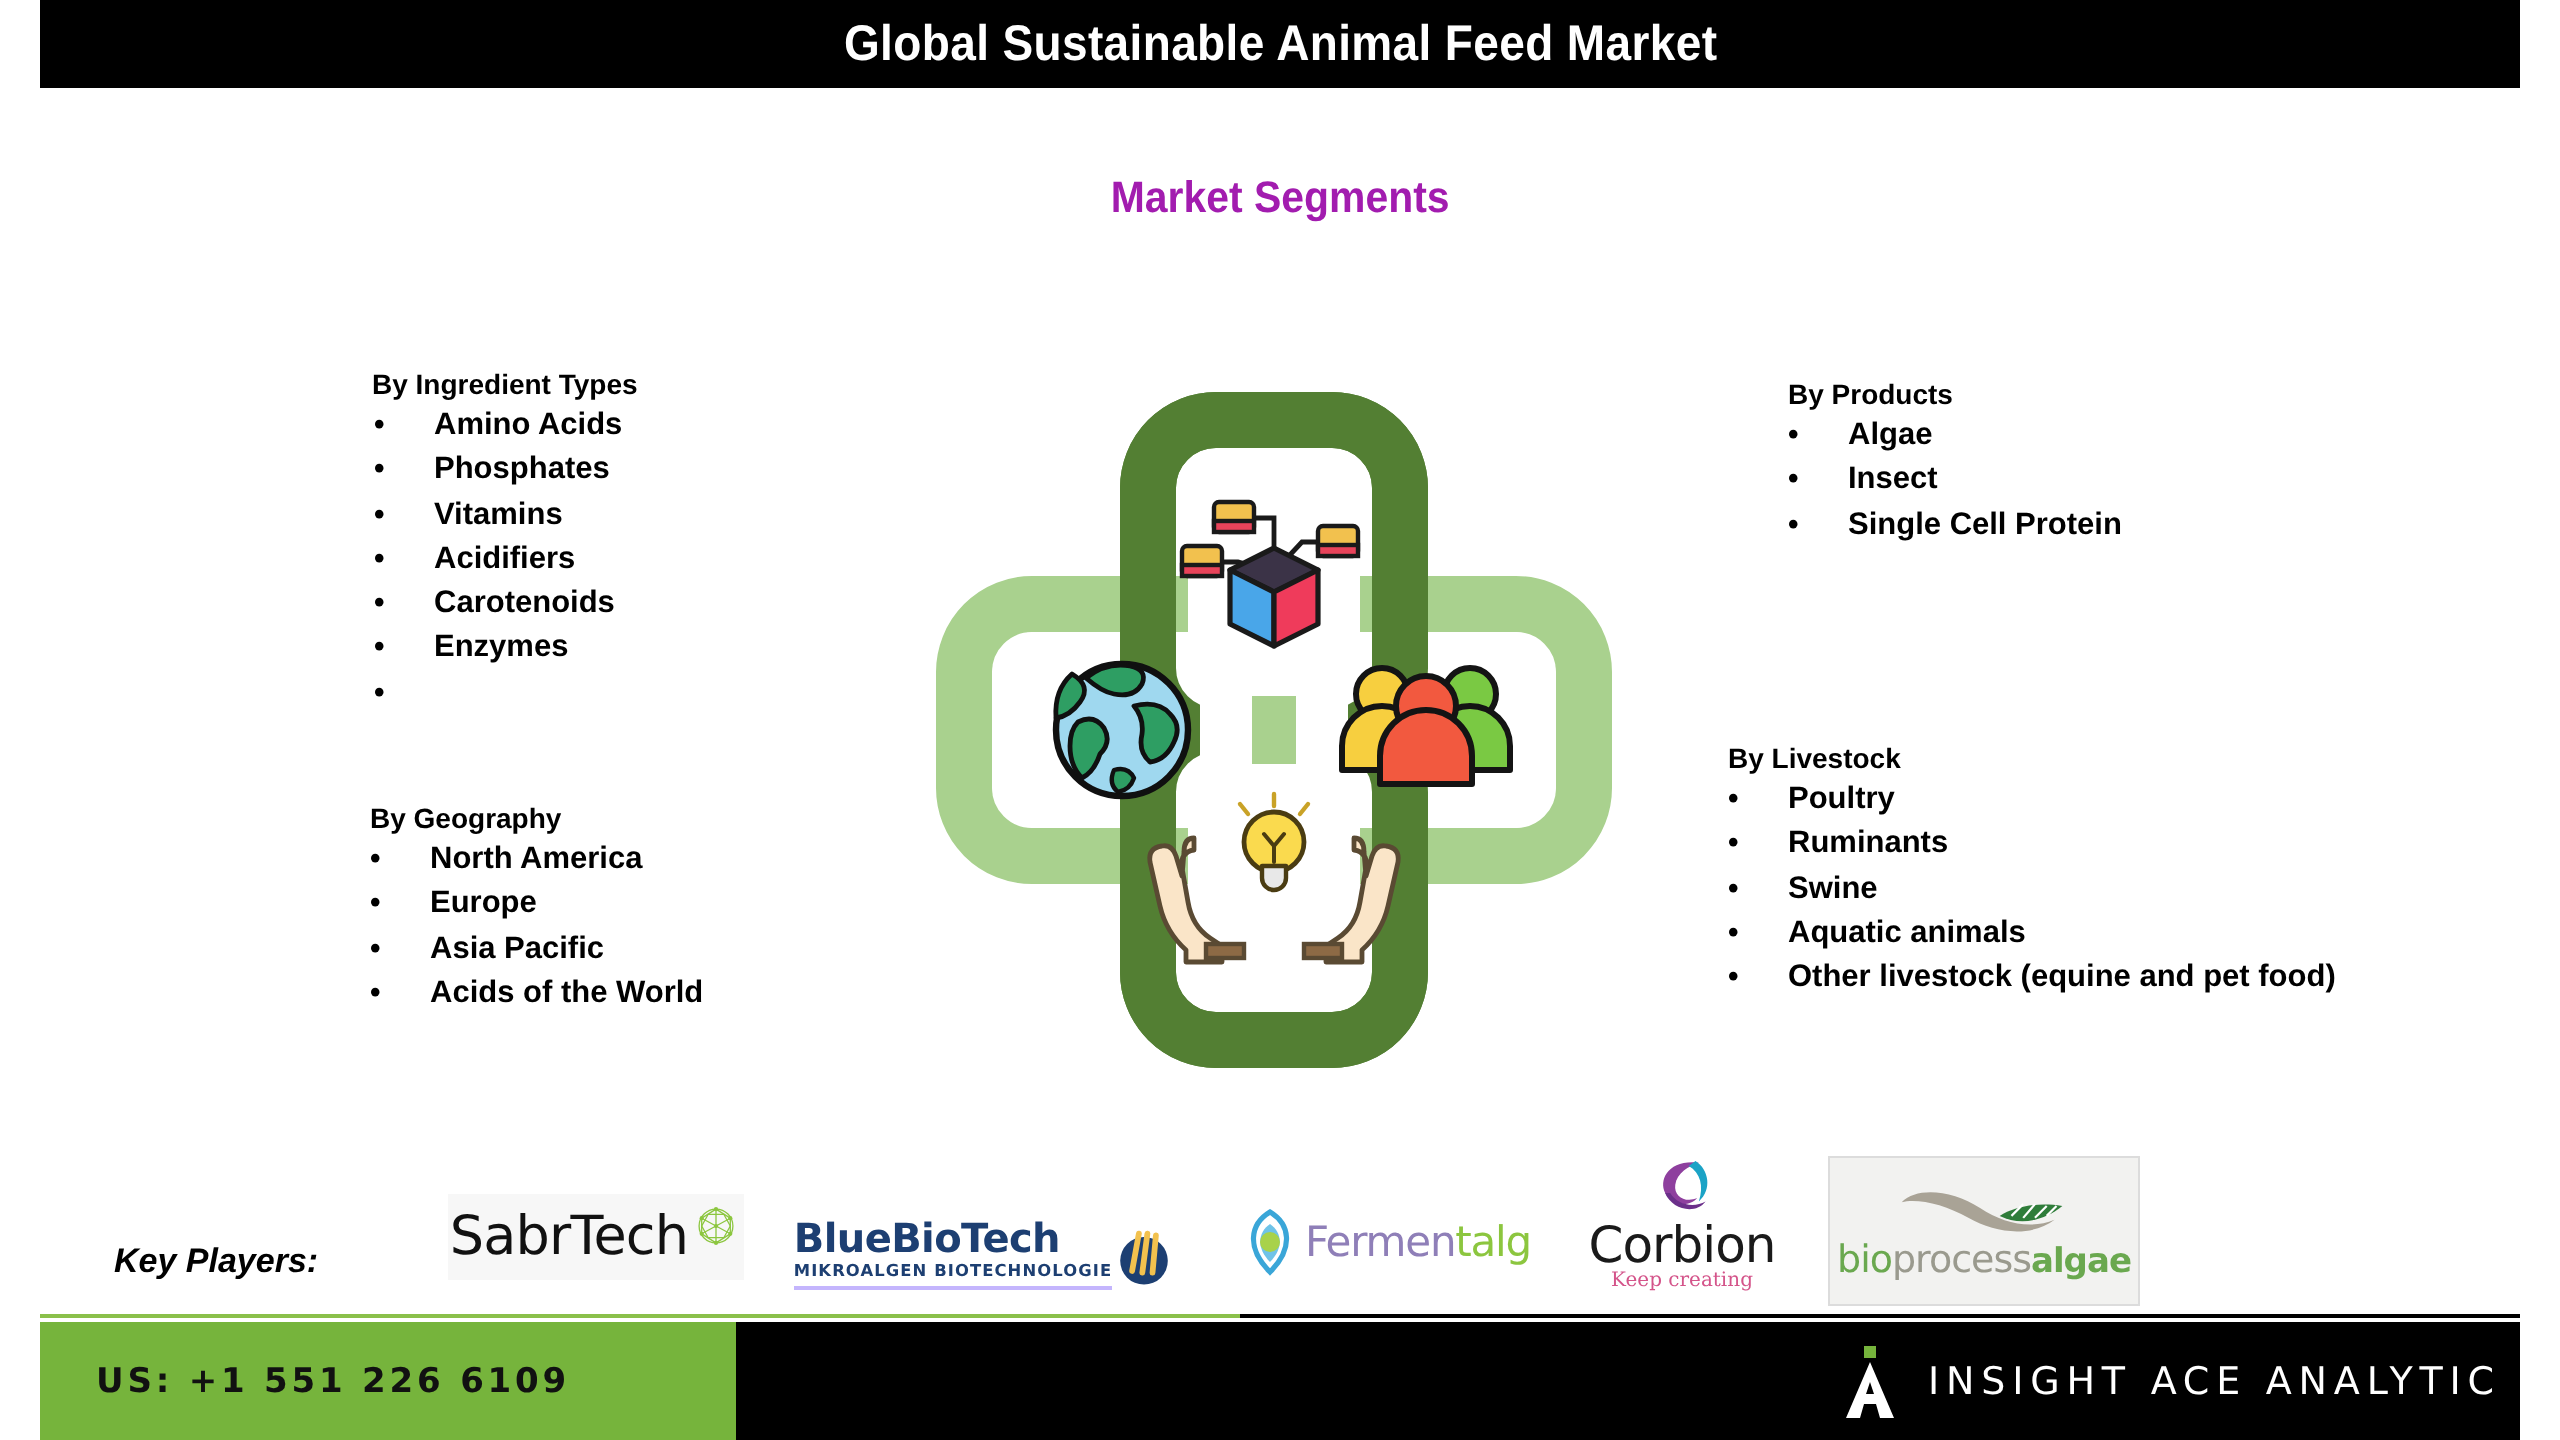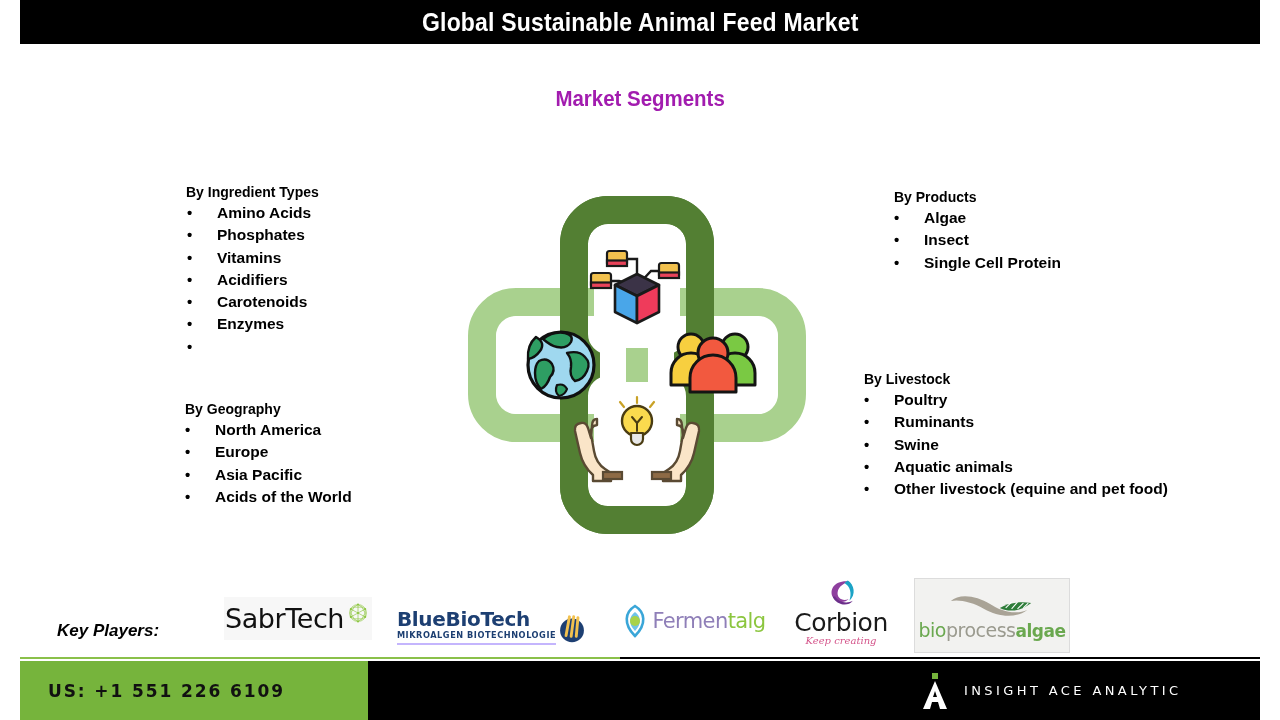--- a/index.html
+++ b/index.html
@@ -132,21 +132,21 @@
 
   .logo-fermentalg { left: 620px; top: 598px; width: 146px; height: 45px; }
   .ferm-icon { width: 30px; height: 34px; }
   .ferm-text { font-size: 21px; letter-spacing: -0.6px; margin-left: 2px; font-family: "DejaVu Sans", sans-serif; }
   .ferm-a { color: #8f7fb8; }
   .ferm-b { color: #8cc63f; }
 
   .logo-corbion { left: 786px; top: 578px; width: 110px; height: 68px; flex-direction: column; }
   .corb-mark { width: 38px; height: 36px; }
   .corb-text { font-size: 25px; color: #1a1a1a; letter-spacing: -0.5px; line-height: 26px; font-family: "DejaVu Sans", sans-serif; }
-  .corb-tag { font-size: 10px; color: #d4548a; font-style: italic; font-family: "DejaVu Serif", serif; margin-top: -1px; }
+  .corb-tag { font-size: 10px; color: #d4548a; font-family: "DejaVu Serif", serif; margin-top: -1px; }
 
   .logo-bioprocess {
     left: 914px; top: 578px; width: 156px; height: 75px;
     background: #f2f2f0; border: 1px solid #dcdcdc;
     flex-direction: column; justify-content: flex-end; padding-bottom: 11px;
     box-sizing: border-box;
     align-items: center;
   }
   .bio-swoosh { width: 98px; height: 28px; }
   .bio-text { font-size: 19px; letter-spacing: -0.5px; font-family: "DejaVu Sans", sans-serif; }
@@ -172,21 +172,21 @@
     margin-left: 28px; font-size: 17px; font-weight: bold;
     letter-spacing: 1.9px; color: #111111; white-space: nowrap;
     font-family: "DejaVu Sans", sans-serif;
   }
   .brand {
     position: absolute; left: 920px; top: 661px; height: 59px;
     display: flex; align-items: center;
   }
   .brand-mark { width: 30px; height: 40px; margin-right: 14px; }
   .brand-text {
-    color: #ffffff; font-size: 13px; letter-spacing: 3.4px;
+    color: #ffffff; font-size: 19px; letter-spacing: 3.4px;
     white-space: nowrap; font-family: "DejaVu Sans", sans-serif;
   }
 </style>
 </head>
 <body>
 
 <div class="header-bar">
   <div class="header-title">Global Sustainable Animal Feed Market</div>
 </div>
 

